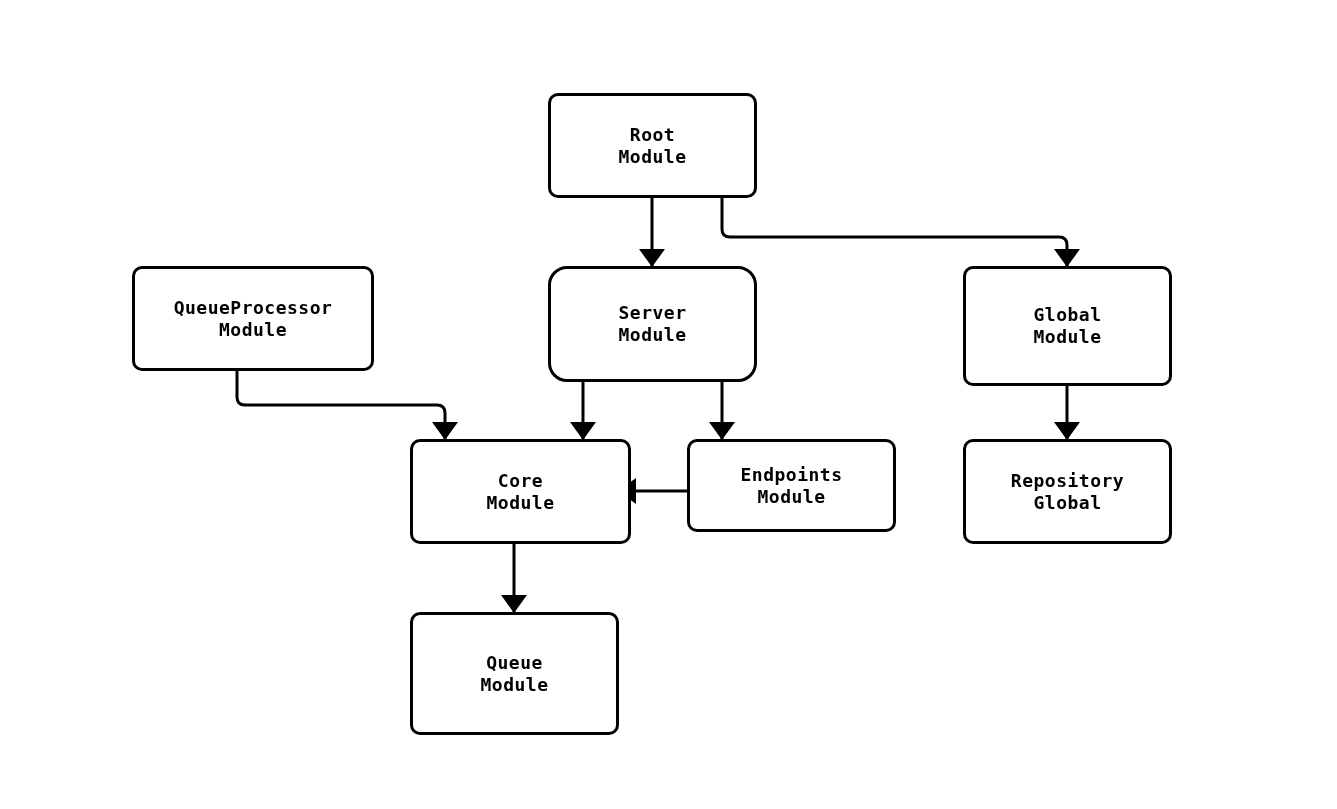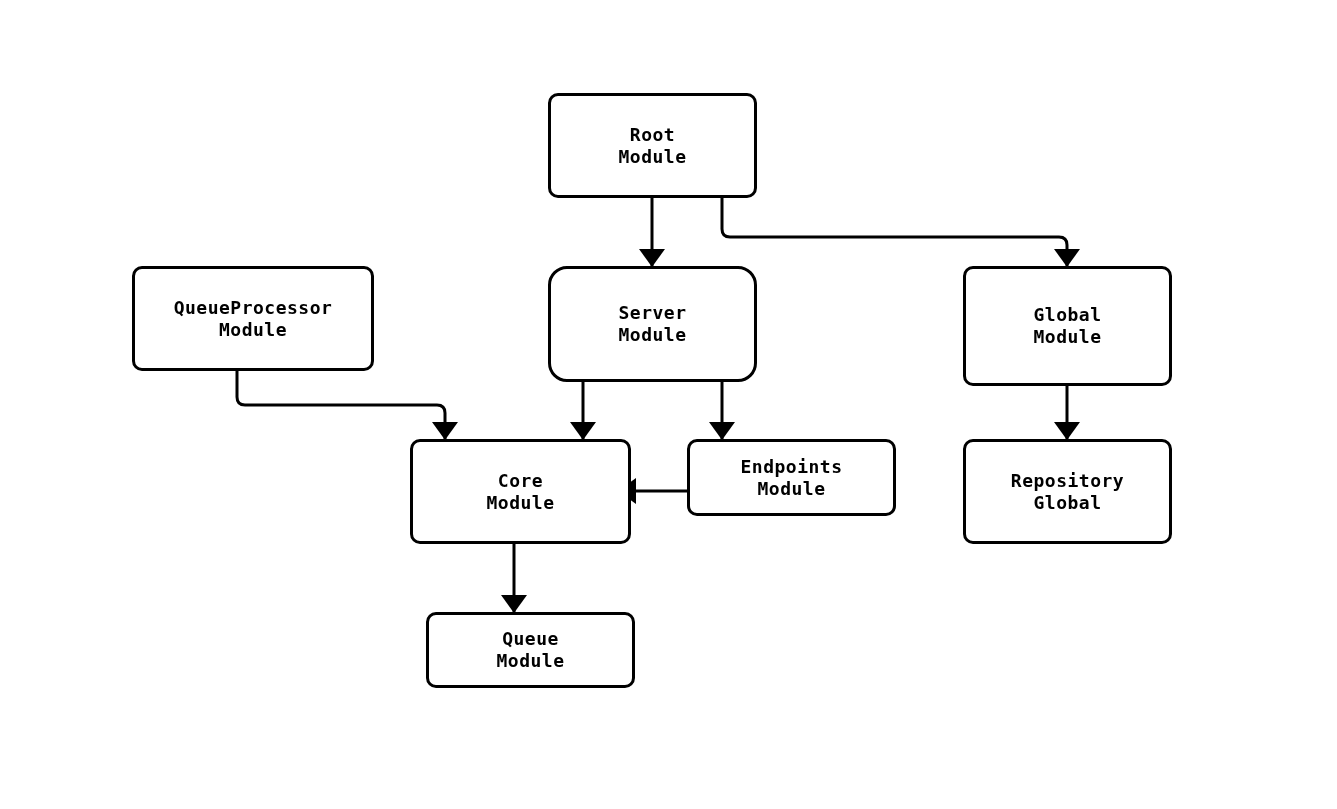--- a/index.html
+++ b/index.html
@@ -71,20 +71,20 @@
       <div class="node" style="left: 548px; top: 93px; width: 209px; height: 105px;">Root
 Module</div>
       <div class="node" style="left: 132px; top: 266px; width: 242px; height: 105px;">QueueProcessor
 Module</div>
       <div class="node" style="left: 548px; top: 266px; width: 209px; height: 116px; border-radius: 19px;">Server
 Module</div>
       <div class="node" style="left: 963px; top: 266px; width: 209px; height: 120px;">Global
 Module</div>
       <div class="node" style="left: 410px; top: 439px; width: 221px; height: 105px;">Core
 Module</div>
-      <div class="node" style="left: 687px; top: 439px; width: 209px; height: 77px; text-align: center;">Endpoints
+      <div class="node" style="left: 687px; top: 439px; width: 209px; height: 93px; text-align: center;">Endpoints
 Module</div>
       <div class="node" style="left: 963px; top: 439px; width: 209px; height: 105px;">Repository
 Global</div>
-      <div class="node" style="left: 410px; top: 612px; width: 209px; height: 76px; margin-left: 16px;">Queue
+      <div class="node" style="left: 410px; top: 612px; width: 209px; height: 123px;">Queue
 Module</div>
     </div>
 </div>
 
 </body></html>

